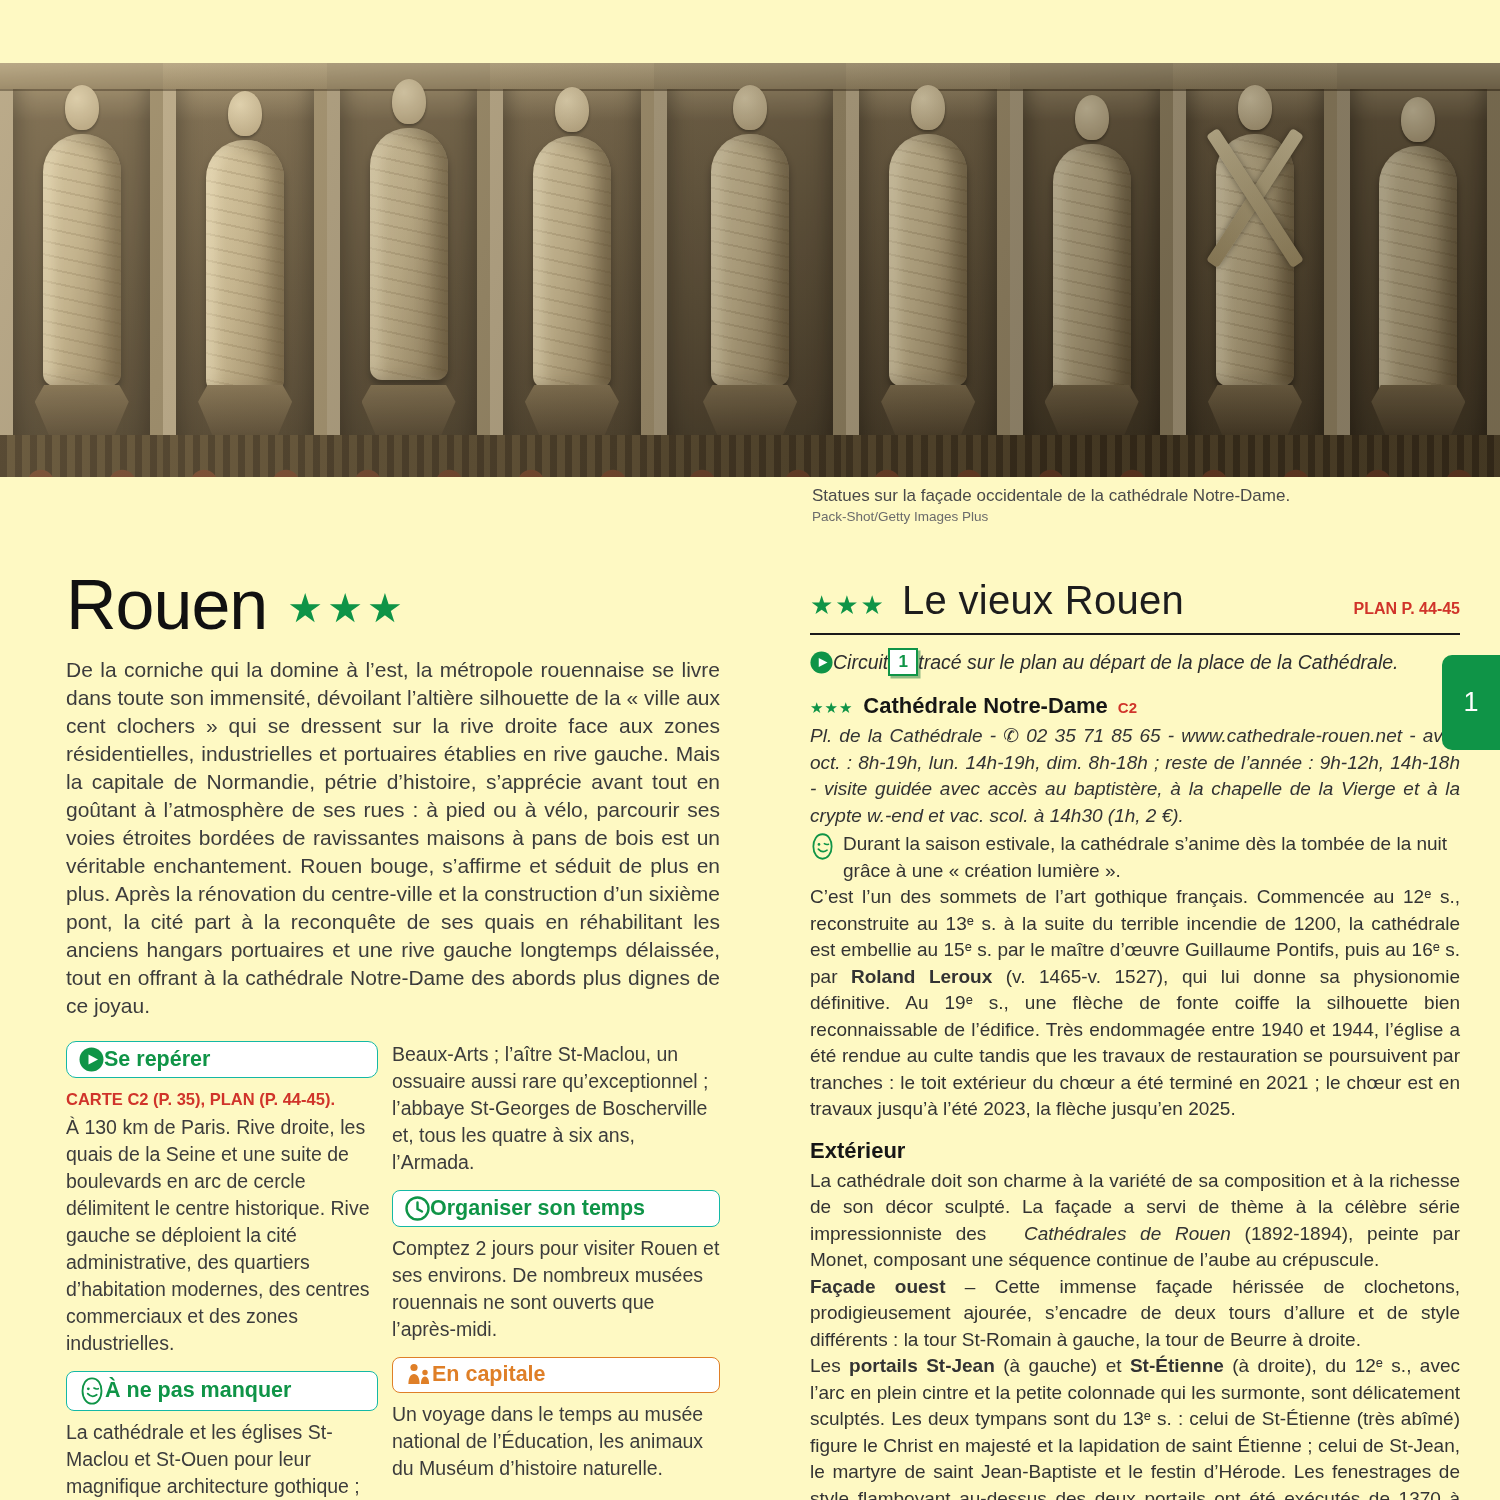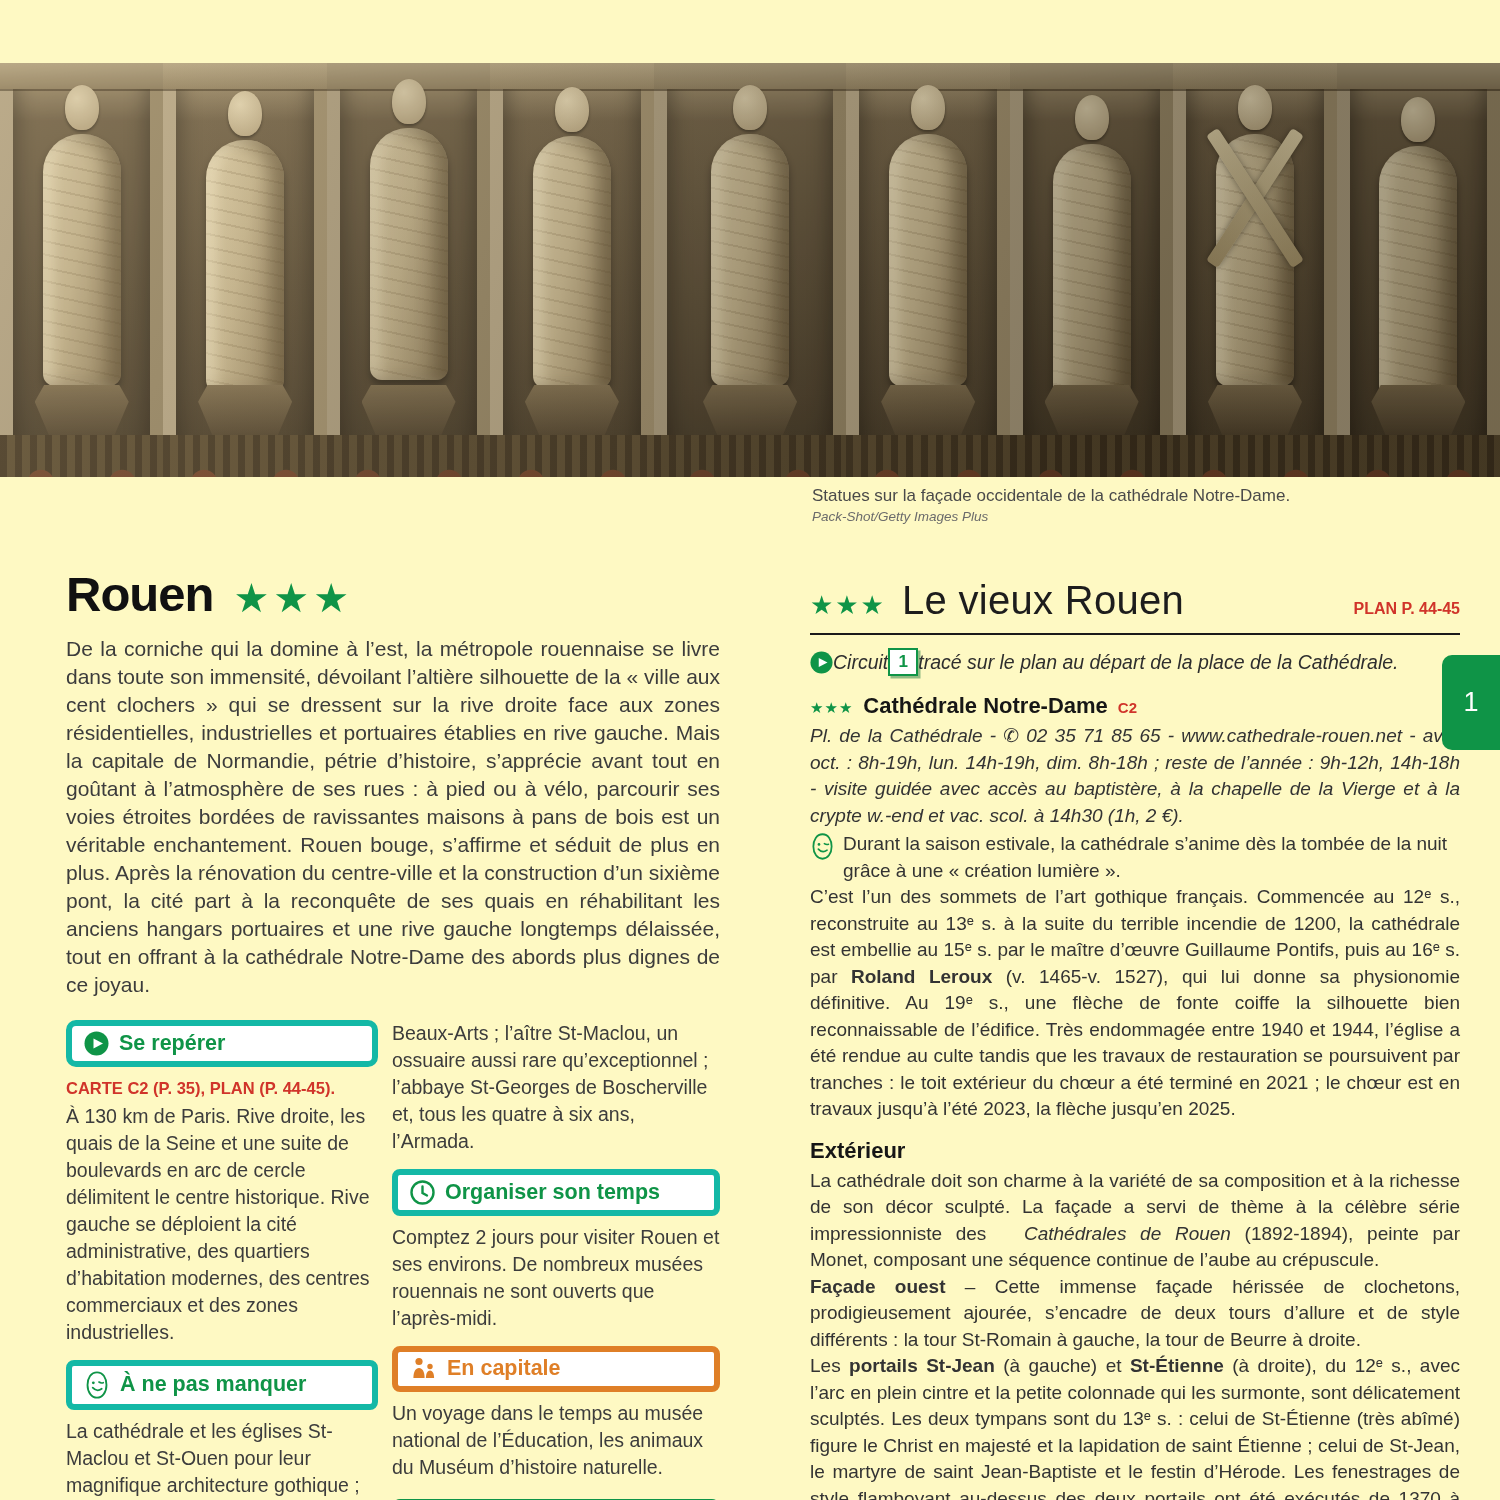--- a/index.html
+++ b/index.html
@@ -44,33 +44,33 @@
   .bay:nth-child(2) .statue{bottom:96px;height:290px;}
   .bay:nth-child(3) .statue{bottom:92px;}
   .bay:nth-child(4) .statue{bottom:98px;height:292px;}
   .bay:nth-child(6) .statue{bottom:92px;height:300px;}
   .bay:nth-child(7) .statue{bottom:100px;height:282px;}
   .bay:nth-child(9) .statue{bottom:104px;height:276px;}
 
   
   .caption{position:absolute;left:812px;top:486px;width:650px;}
   .caption .line1{font-size:17px;color:#4a4a4a;}
-  .caption .line2{font-size:13.5px;font-style:italic;color:#6b6b6b;margin-top:3px;}
+  .caption .line2{font-size:13.5px;color:#6b6b6b;margin-top:3px;}
 
   
   .left-col{position:absolute;left:66px;top:570px;width:654px;}
   .title-row{display:flex;align-items:center;gap:20px;}
-  .page-title{font-size:49px;font-weight:700;letter-spacing:-1px;color:#111;line-height:1;}
+  .page-title{font-size:70px;font-weight:400;letter-spacing:-1px;color:#111;line-height:1;}
   .title-stars{font-size:40px;color:#0f9447;letter-spacing:4px;line-height:1;padding-top:6px;}
   .intro{margin-top:16px;font-size:21px;line-height:28px;text-align:justify;color:#3c3c3c;}
   .two-cols{margin-top:18px;display:grid;grid-template-columns:312px 328px;column-gap:14px;}
   .sub{font-size:19.5px;line-height:27px;color:#3c3c3c;}
   .sub p{margin:0 0 0 0;}
 
-  .gbox,.obox{display:flex;align-items:center;gap:10px;border:6px solid #14b8a6;border-radius:10px;
+  .gbox,.obox{display:flex;align-items:center;border:1px solid #14b8a6;border-radius:10px;
        padding:5px 12px;color:#0f9447;font-weight:700;font-size:21.5px;background:#fff;}
   .obox{border-color:#df7f27;color:#df7f27;}
   .boxlabel{line-height:1.1;}
   .map-ref{color:#d0342a;font-weight:700;font-size:16.5px;line-height:22px;margin:10px 0 4px;}
   .mb8{margin-bottom:8px;border-radius:8px;} .mt14{margin-top:14px;}
 
   .btn{display:flex;align-items:center;gap:12px;border-radius:8px;padding:9px 14px;color:#fff;
        font-weight:700;font-size:21.5px;cursor:pointer;border:none;width:100%;box-sizing:border-box;
        font-family:inherit;text-align:left;}
   .btn-green{background:#0f9447;margin-top:18px;}

